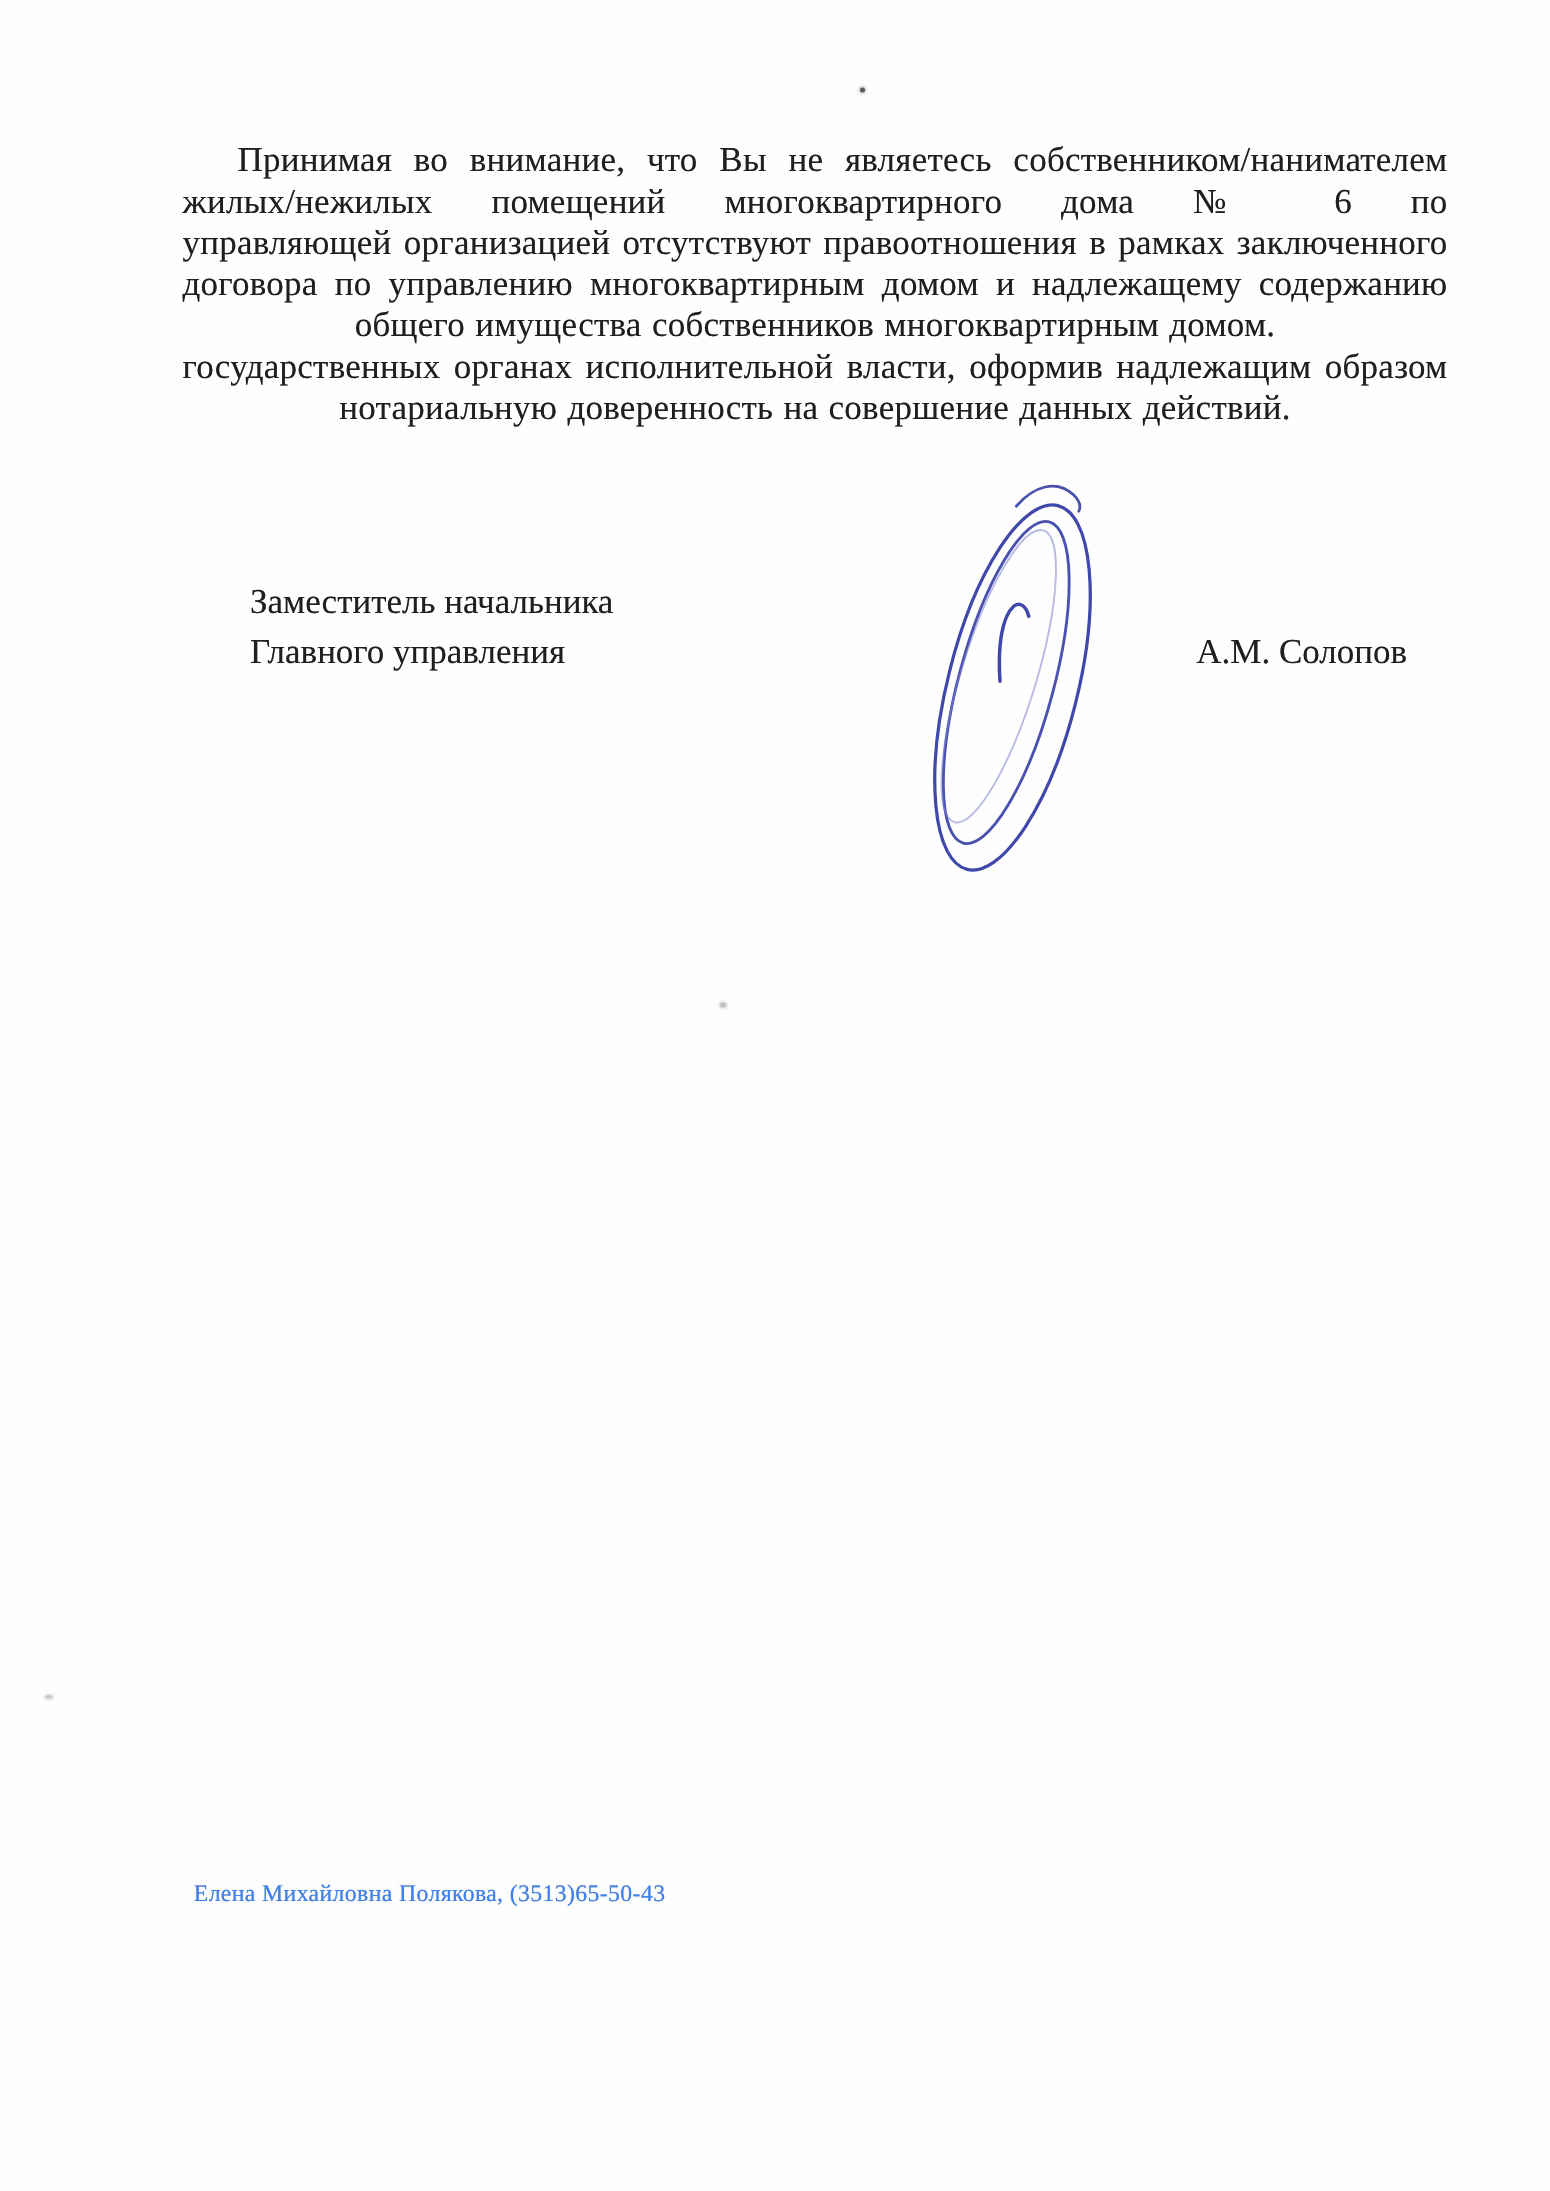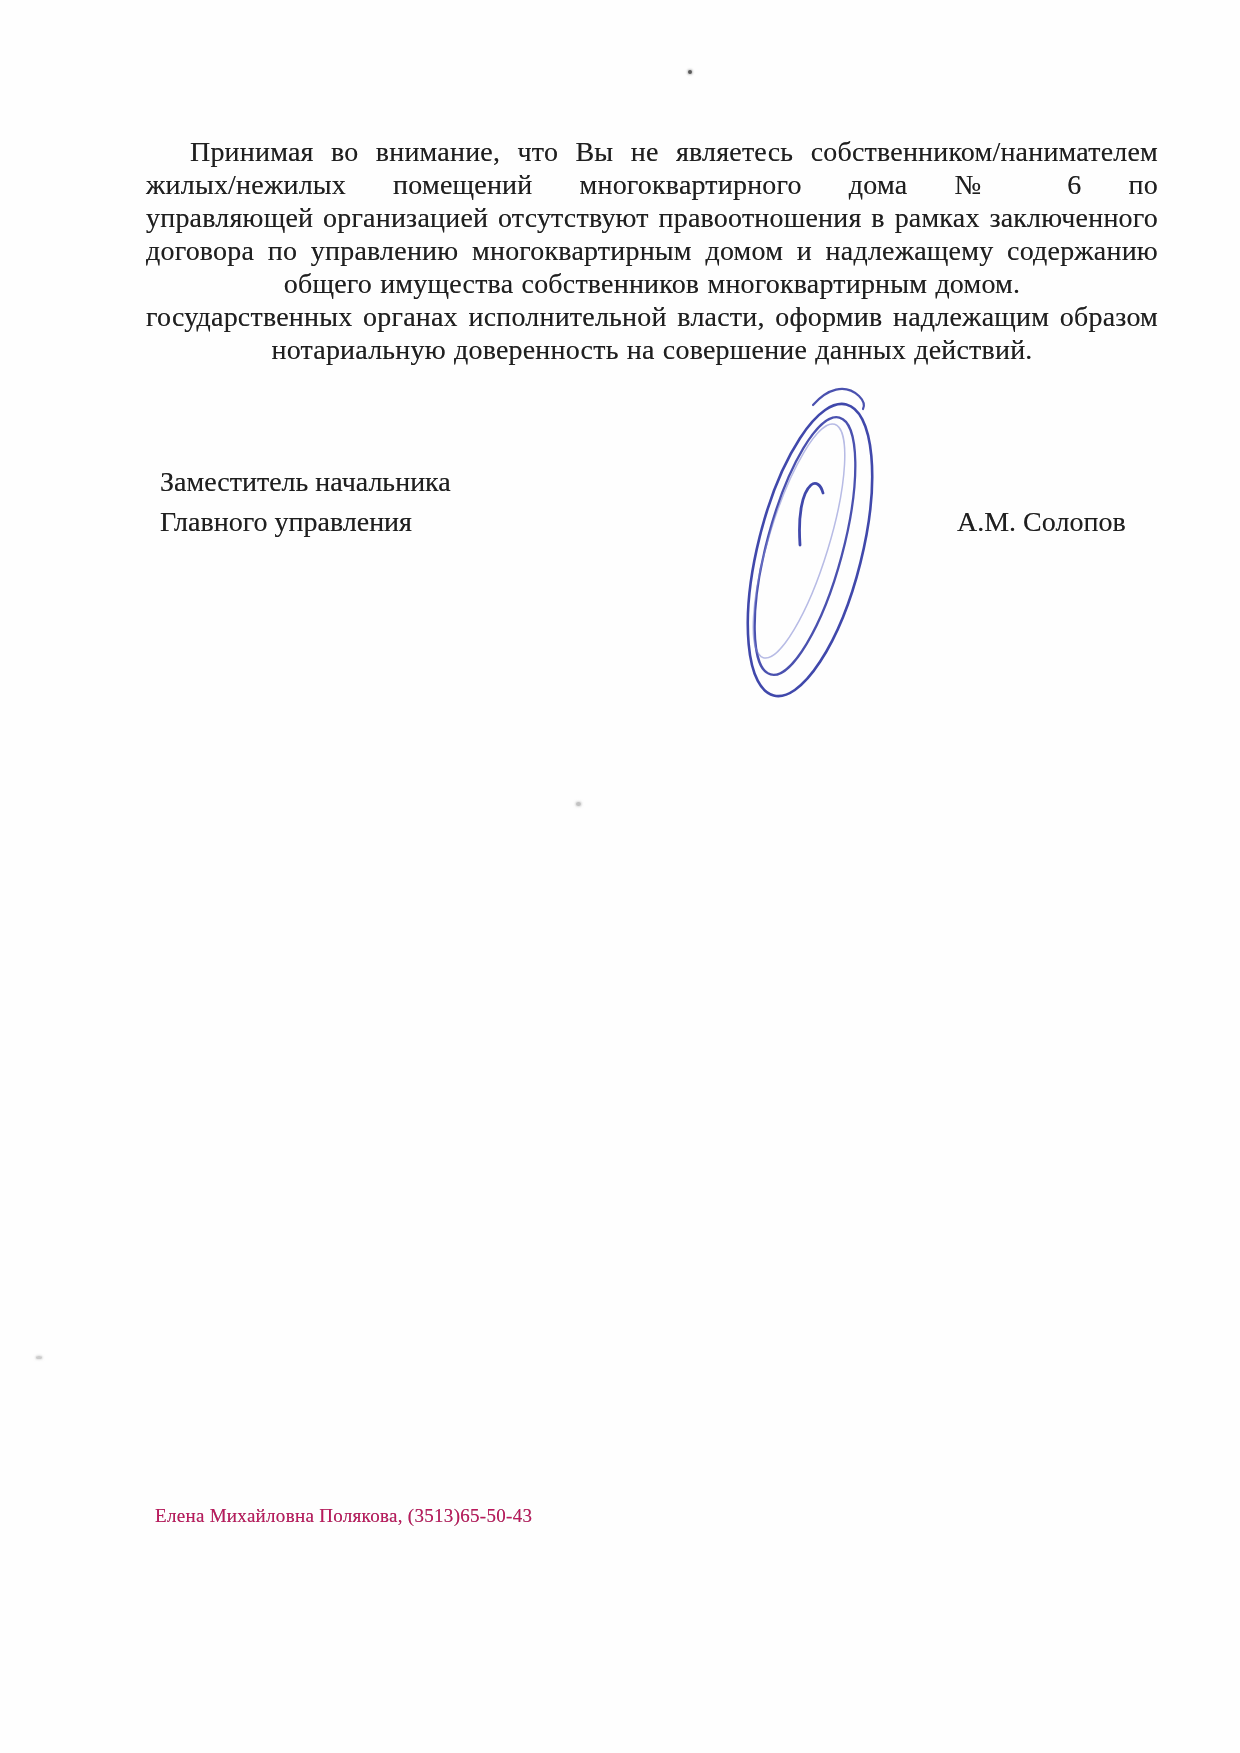--- a/index.html
+++ b/index.html
@@ -26,32 +26,32 @@
     line-height: 33px;
     letter-spacing: 0.2px;
     word-spacing: 1px;
     text-shadow: 0 0 0.5px rgba(20,20,20,0.55);
   }
   .doc-line { white-space: normal; text-align: center; }
   .doc-line.justify {
     text-align: justify;
     text-align-last: justify;
   }
-  .doc-line.indent { text-indent: 44px; margin-top: 23px; }
+  .doc-line.indent { text-indent: 44px; }
   
   .sign-block {
     position: absolute;
     left: 160px;
     top: 462px;
     width: 980px;
     font-size: 28px;
     line-height: 40px;
     text-shadow: 0 0 0.5px rgba(20,20,20,0.55);
   }
-  .sign-title { white-space: nowrap; }
+  .sign-title { white-space: nowrap; margin-left: 40px; }
   .signer-name {
     position: absolute;
     left: 797px;
     top: 40px;
     white-space: nowrap;
     text-align: right;
   }
   
   .ink-signature {
     position: absolute;
@@ -60,21 +60,21 @@
     width: 230px;
     height: 340px;
   }
   .ink-signature path, .ink-signature ellipse { fill: none; stroke-linecap: round; }
   
   .footer-contact {
     position: absolute;
     left: 155px;
     top: 1505px;
     font-size: 19px;
-    color: #be185d;
+    color: #3b82f6;
     letter-spacing: 0.3px;
     text-shadow: 0 0 0.6px rgba(40,40,40,0.5);
   }
   
   .speck { position: absolute; border-radius: 50%; }
   .speck-1 { left: 688px; top: 70px;  width: 4px; height: 4px; background: #5a5a5a; box-shadow: 0 0 2px 1px rgba(120,120,120,0.4); }
   .speck-2 { left: 576px; top: 802px; width: 5px; height: 4px; background: #c2c2c2; box-shadow: 0 0 2px 1px rgba(190,190,190,0.5); }
   .speck-3 { left: 36px;  top: 1356px; width: 6px; height: 3px; background: #cccccc; box-shadow: 0 0 2px 1px rgba(200,200,200,0.5); }
 </style>
 </head>

